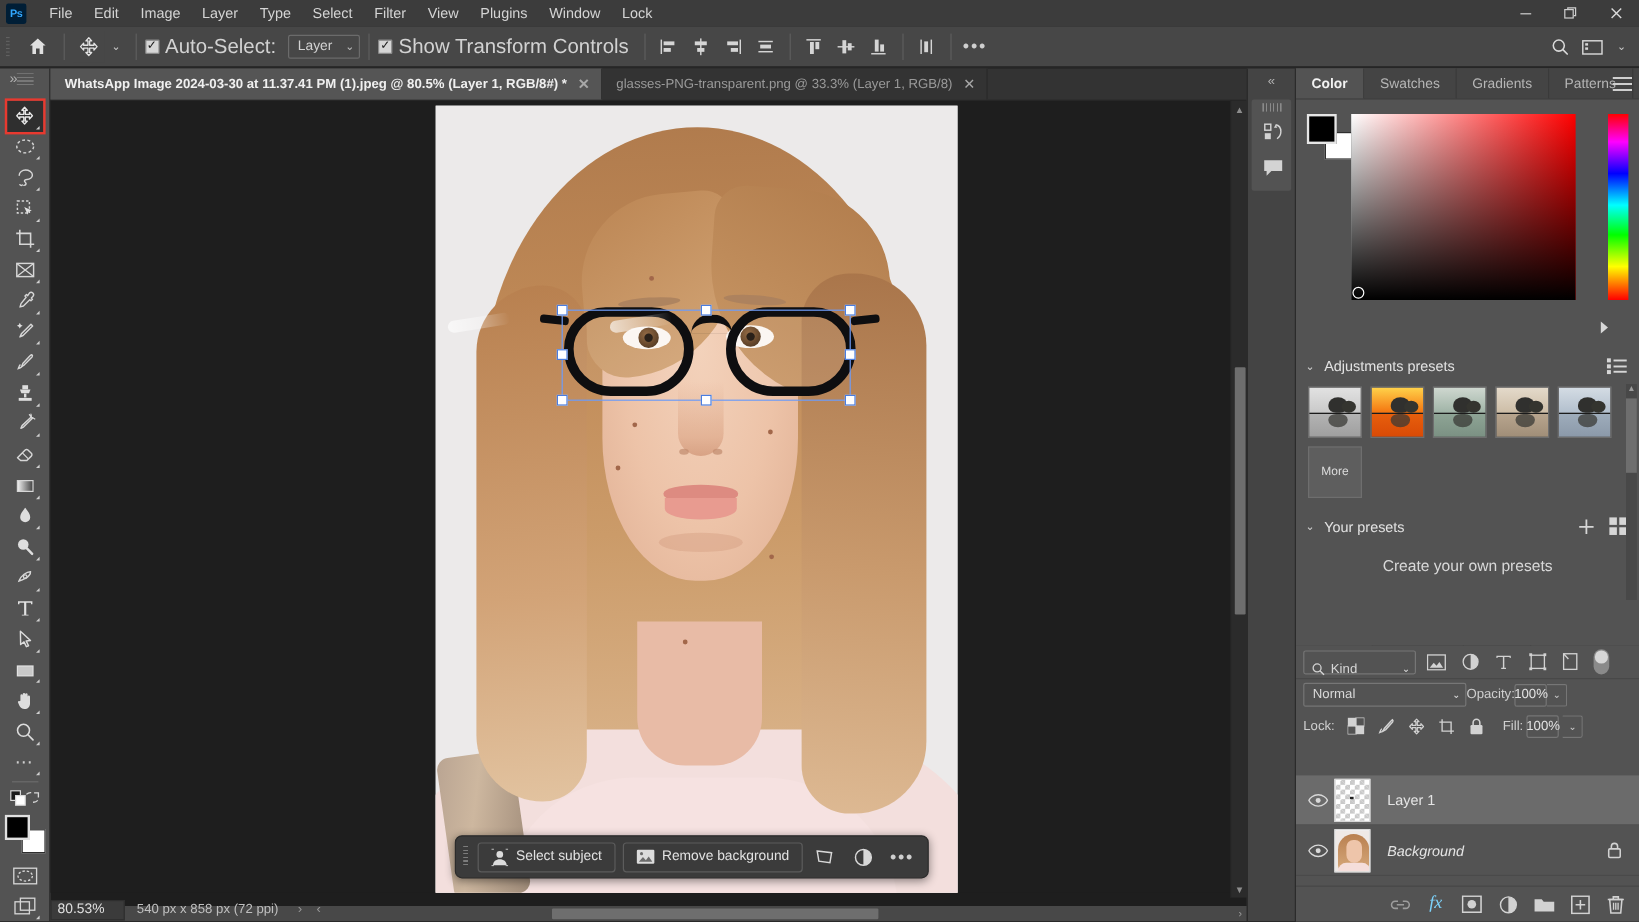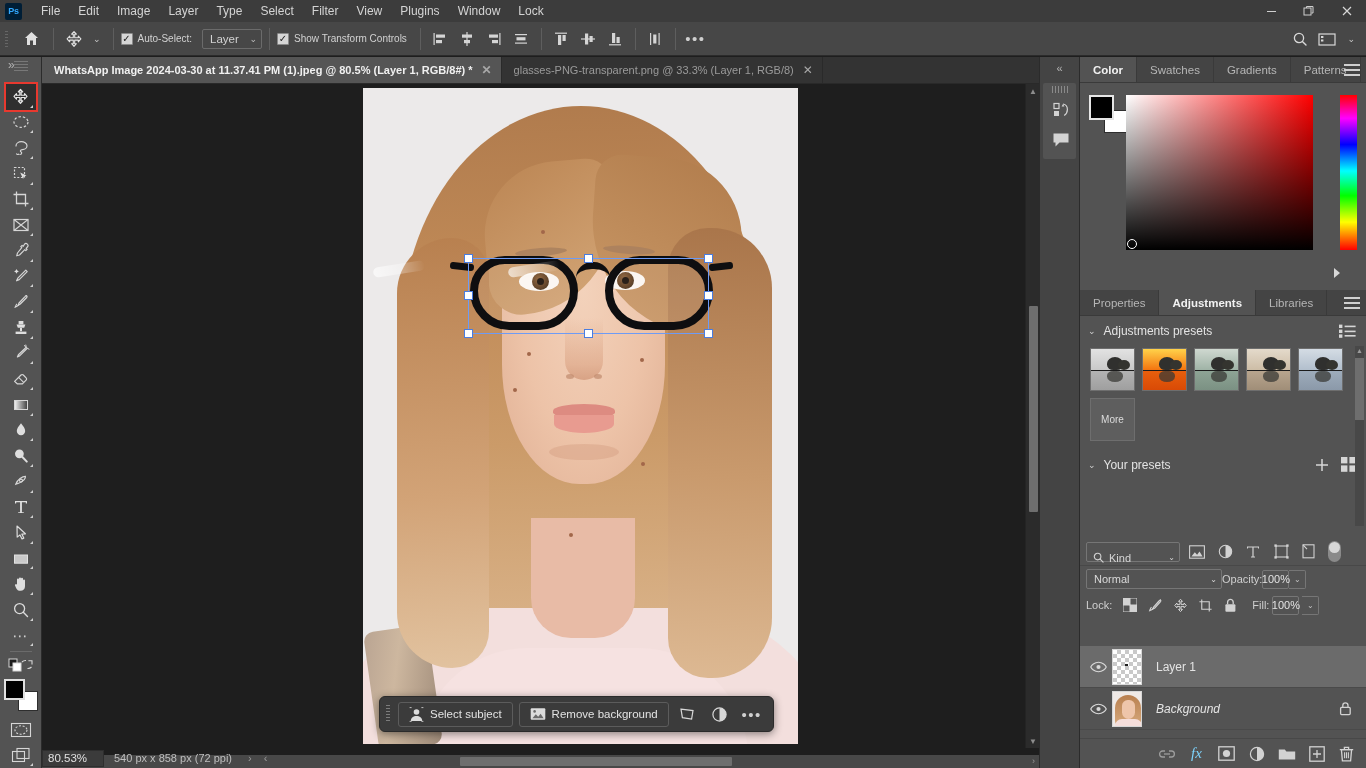--- a/index.html
+++ b/index.html
@@ -54,21 +54,21 @@
     width: 26px; height: 26px; display: flex; align-items: center; justify-content: center;
     background: #474747; position: relative;
   }
   .ob-caret { font-size: 9px; color: #c9c9c9; margin-left: 1px; padding: 0 5px; }
   .chk {
     width: 12px; height: 12px; background: #d6d6d6; border: 1px solid #8a8a8a;
     display: inline-flex; align-items: center; justify-content: center;
     color: #1c1c1c; font-size: 10px; line-height: 1; border-radius: 1px;
     margin-right: 5px; flex: none;
   }
-  .ob-label { font-size: 10px; color: #d2d2d2; white-space: nowrap; text-align: center; }
+  .ob-label { font-size: 17px; color: #d2d2d2; white-space: nowrap; text-align: center; }
   .ob-check { display: flex; align-items: center; margin-right: 6px; }
   .ob-select {
     background: #474747; border: 1px solid #6b6b6b; border-radius: 2px;
     height: 20px; min-width: 56px; display: flex; align-items: center;
     padding: 0 4px 0 7px; font-size: 11.5px; color: #d2d2d2; margin-left: 4px;
   }
   .ob-select .cv { margin-left: auto; font-size: 9px; color: #bdbdbd; padding-left: 6px;}
   .align-grp { display: flex; align-items: center; gap: 2px; }
   .align-btn { width: 25px; height: 25px; display: flex; align-items: center; justify-content: center; }
   .dots { letter-spacing: 1.5px; font-size: 15px; color: #cfcfcf; line-height: 1; }
@@ -995,26 +995,20 @@
         <div class="bg2"></div>
         <div class="fg2"></div>
       </div>
       <div class="sv-field">
         <div class="sv-cursor"></div>
       </div>
       <div class="hue-strip"></div>
       <div class="hue-marker"></div>
     </div>
 
-    <div class="panel-tabs">
-      <div class="ptab">Properties</div>
-      <div class="ptab active">Adjustments</div>
-      <div class="ptab">Libraries</div>
-      <div class="panel-menu"></div>
-    </div>
     <div class="adj-panel">
       <div class="sect-head">
         <span class="chev">⌄</span>
         <span>Adjustments presets</span>
         <span class="right-icons">
           <span>
             <svg width="17" height="14" viewBox="0 0 17 14">
               <rect x="0" y="0.6" width="3.4" height="3.4" fill="#d6d6d6"></rect>
               <rect x="5.6" y="1.6" width="11" height="1.6" fill="#d6d6d6"></rect>
               <rect x="0" y="5.6" width="3.4" height="3.4" fill="#d6d6d6"></rect>
@@ -1082,20 +1076,21 @@
           <span>
             <svg width="15" height="15" viewBox="0 0 15 15">
               <rect x="0" y="0" width="6.4" height="6.4" fill="#d6d6d6"></rect>
               <rect x="8.4" y="0" width="6.4" height="6.4" fill="#d6d6d6"></rect>
               <rect x="0" y="8.4" width="6.4" height="6.4" fill="#d6d6d6"></rect>
               <rect x="8.4" y="8.4" width="6.4" height="6.4" fill="#d6d6d6"></rect>
             </svg>
           </span>
         </span>
       </div>
+      <div class="create-own">Create your own presets</div>
 
       <div class="adj-scroll">
         <div class="up">▲</div>
         <div class="th"></div>
       </div>
     </div>
 
     <div class="panel-tabs">
       <div class="ptab active">Layers</div>
       <div class="ptab">Channels</div>

